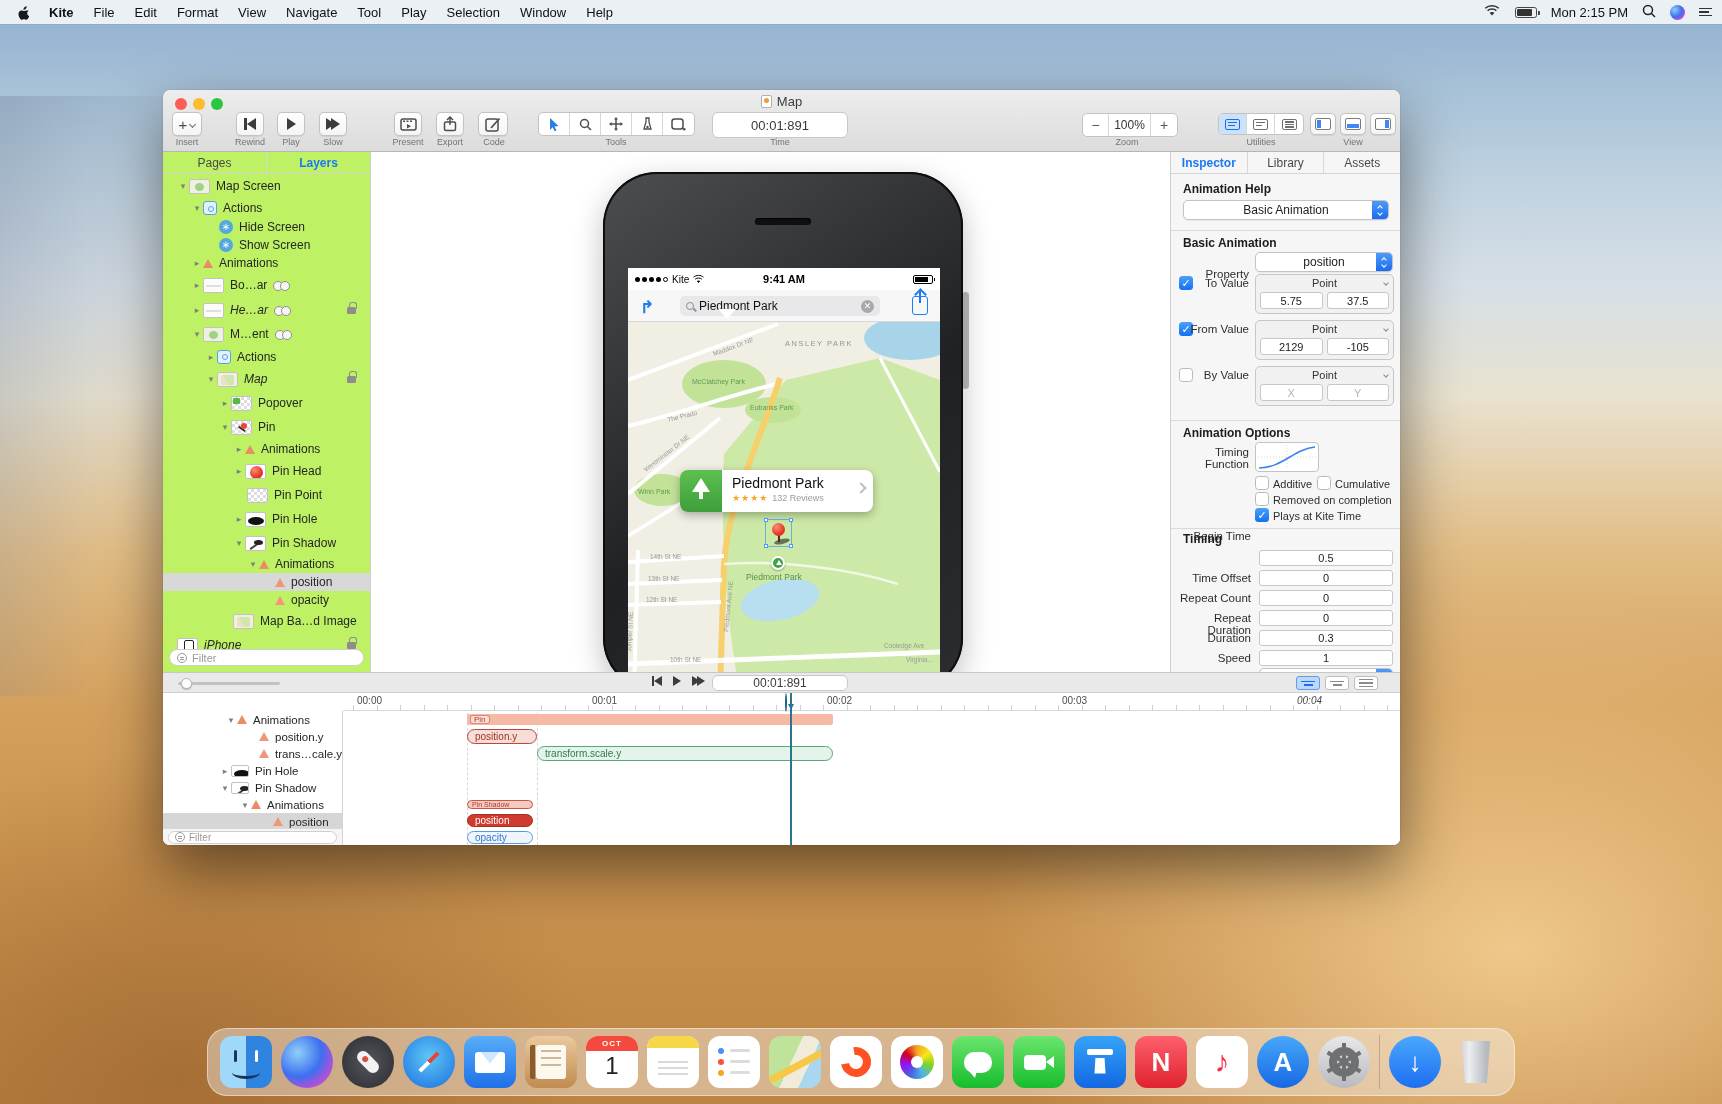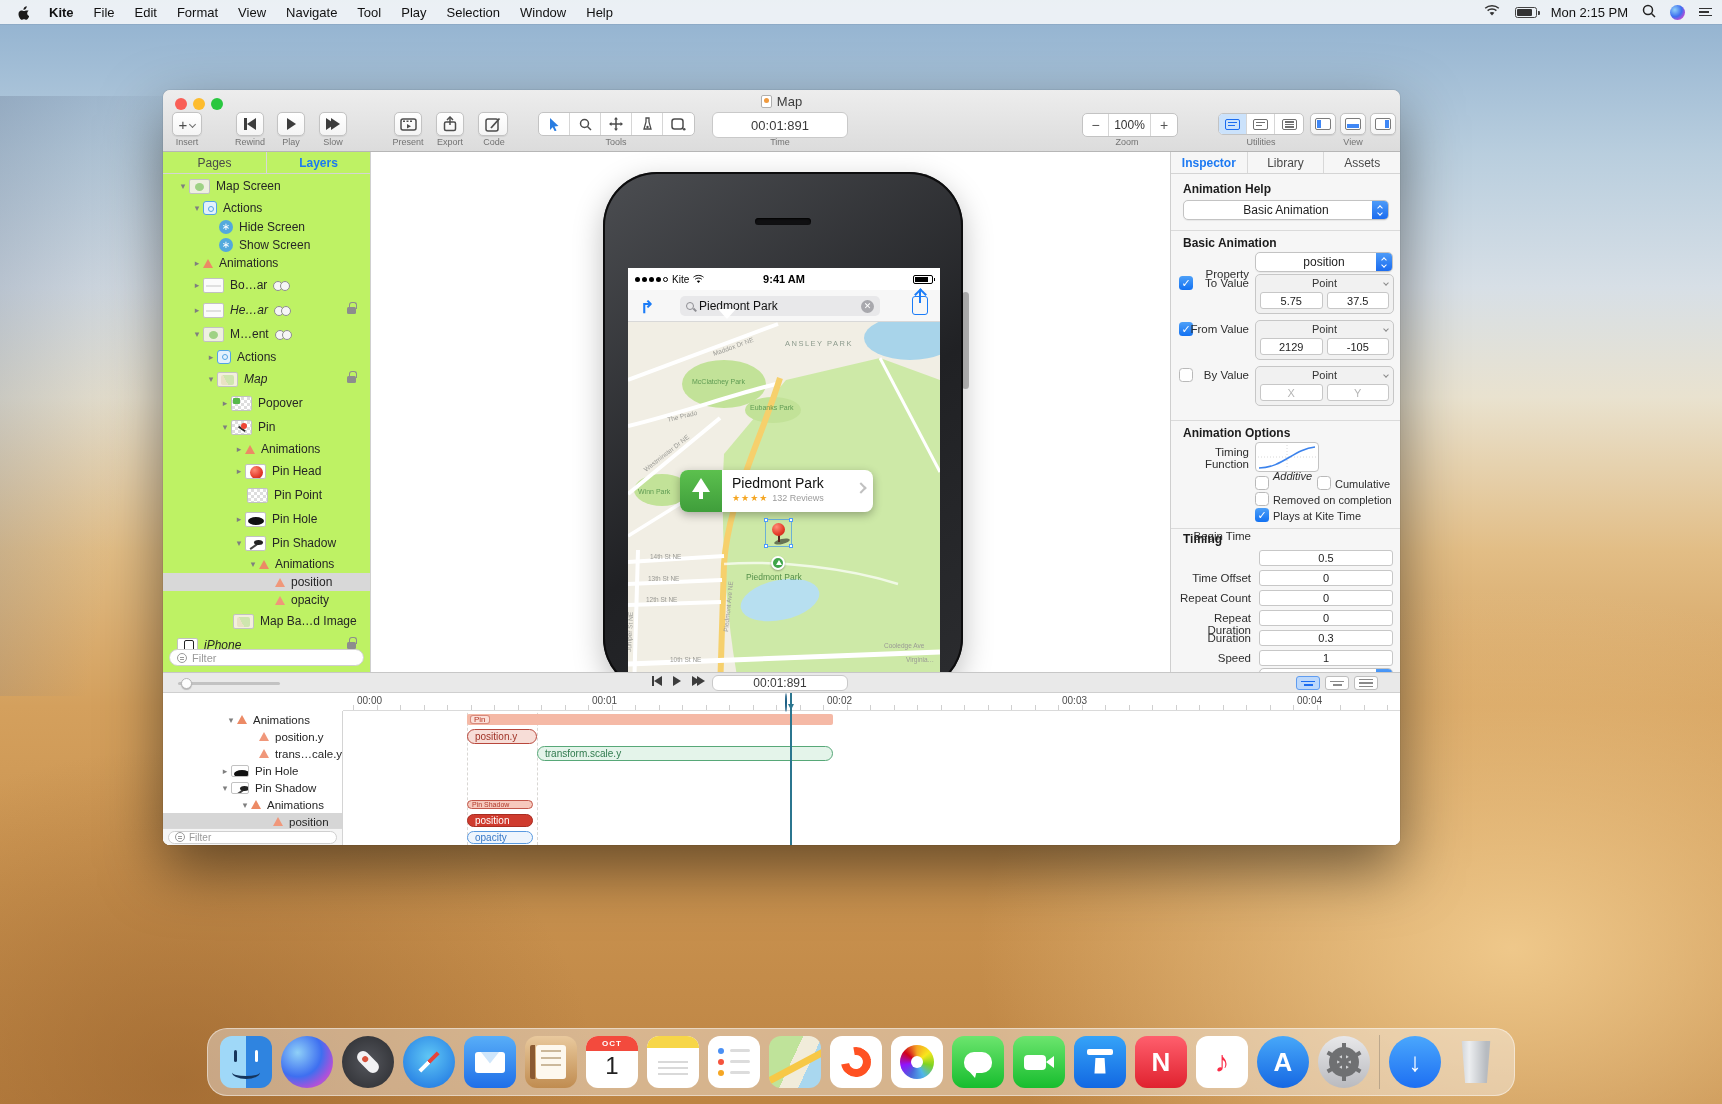--- a/index.html
+++ b/index.html
@@ -741,21 +741,21 @@
         <div class="hdr" style="top:252px;">Animation Options</div>
         <div class="ilab" style="left:0;top:272px;width:78px;">Timing Function</div>
         <div class="curvebox" style="left:84px;top:268px;">
           <svg width="62" height="28" viewBox="0 0 62 28">
             <line x1="2" y1="14" x2="60" y2="14" stroke="#d8d8d8" stroke-dasharray="1,2"></line>
             <line x1="31" y1="2" x2="31" y2="26" stroke="#d8d8d8" stroke-dasharray="1,2"></line>
             <path d="M3 25 C26 25 38 6 59 4" stroke="#3b82ec" stroke-width="1.6" fill="none"></path>
           </svg>
         </div>
         <span class="cb" style="left:84px;top:302px;"></span>
-        <span class="cblab" style="left:102px;top:296px;font-style:italic;">Additive</span>
+        <span class="cblab" style="left:102px;top:304px;">Additive</span>
         <span class="cb" style="left:146px;top:302px;"></span>
         <span class="cblab" style="left:164px;top:304px;">Cumulative</span>
         <span class="cb" style="left:84px;top:318px;"></span>
         <span class="cblab" style="left:102px;top:320px;">Removed on completion</span>
         <span class="cb on" style="left:84px;top:334px;">✓</span>
         <span class="cblab" style="left:102px;top:336px;">Plays at Kite Time</span>
         <div class="divider" style="top:354px;"></div>
 
         <div class="hdr" style="top:358px;">Timing</div>
         <div class="ilab" style="left:0;top:356px;width:80px;">Begin Time</div>
@@ -815,21 +815,21 @@
             <i></i>
             <i></i>
           </span>
       </div>
     </div>
     <div class="ruler">
       <span class="rlab" style="left:14px;">00:00</span>
       <span class="rlab" style="left:249px;">00:01</span>
       <span class="rlab" style="left:484px;">00:02</span>
       <span class="rlab" style="left:719px;">00:03</span>
-      <span class="rlab" style="left:954px;">00:04</span>
+      <span class="rlab" style="left:954px;font-style:italic;">00:04</span>
     </div>
     <div class="tl-left">
       <div class="tlrow" style="padding-left:62px;">
           <span class="disc">▾</span>
           <span class="ic-tri"></span>
           <span class="tlab">Animations</span>
         </div>
       <div class="tlrow" style="padding-left:96px;">
           <span class="ic-tri-sm"></span>
           <span class="tlab">position.y</span>

